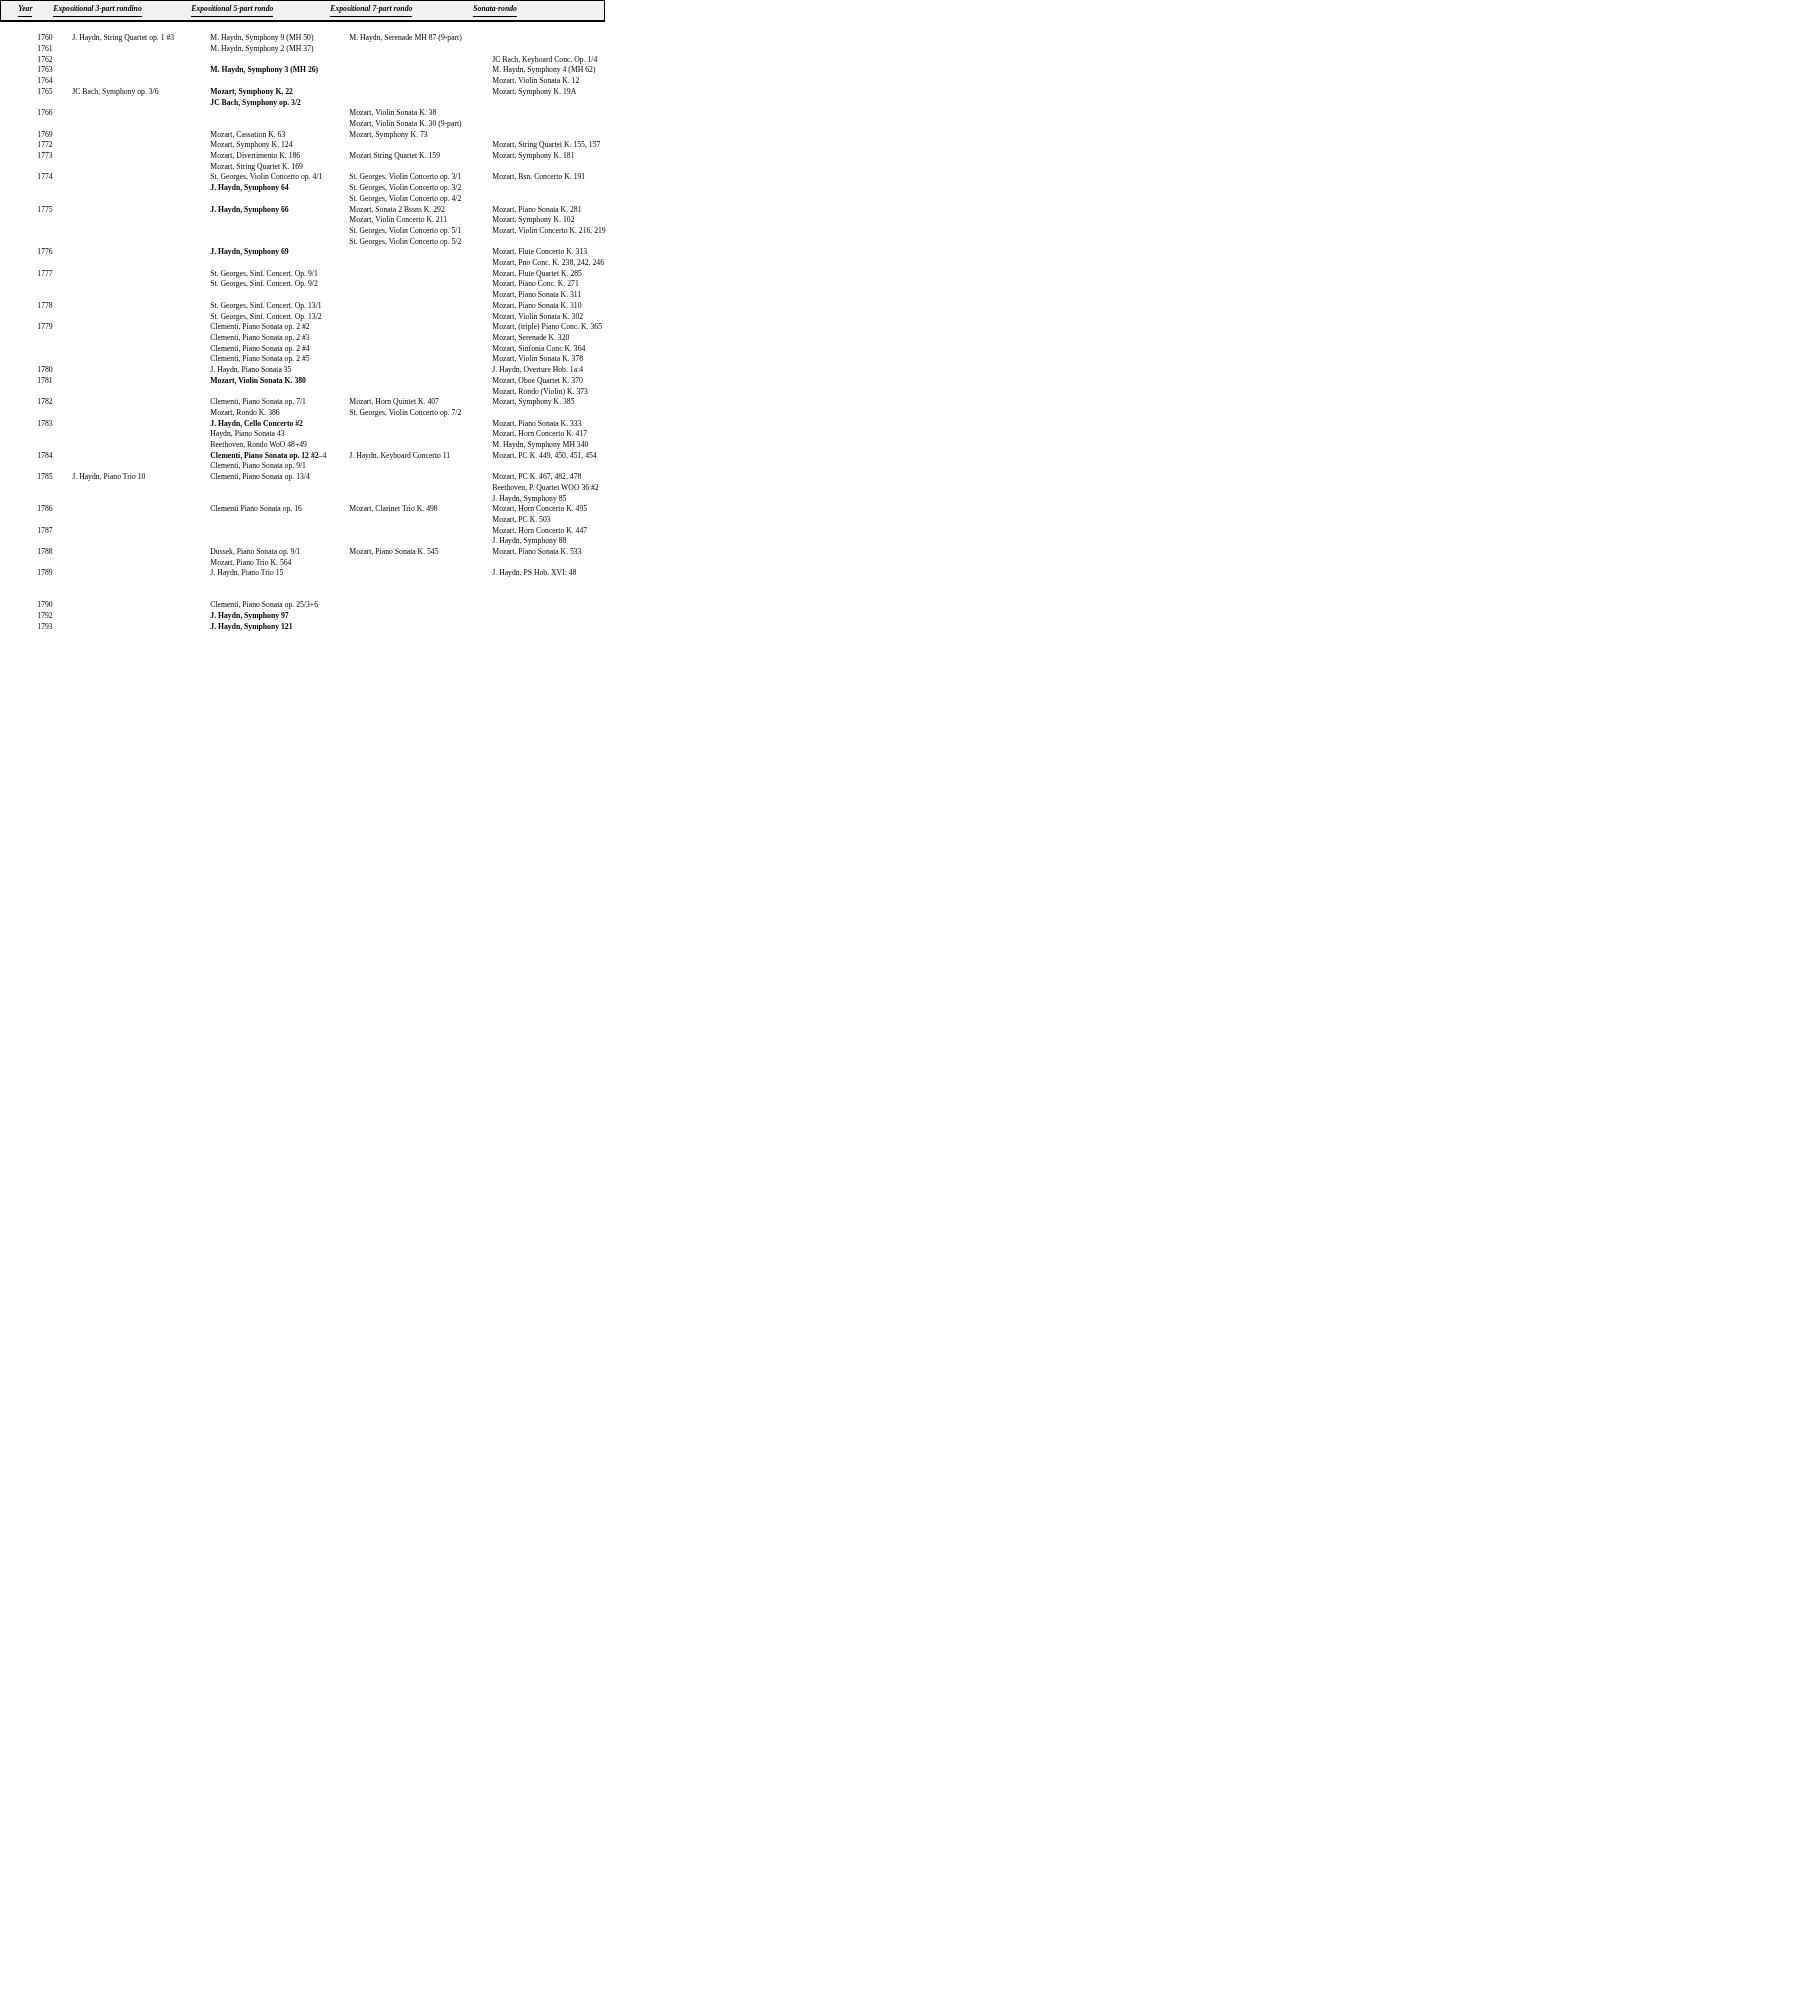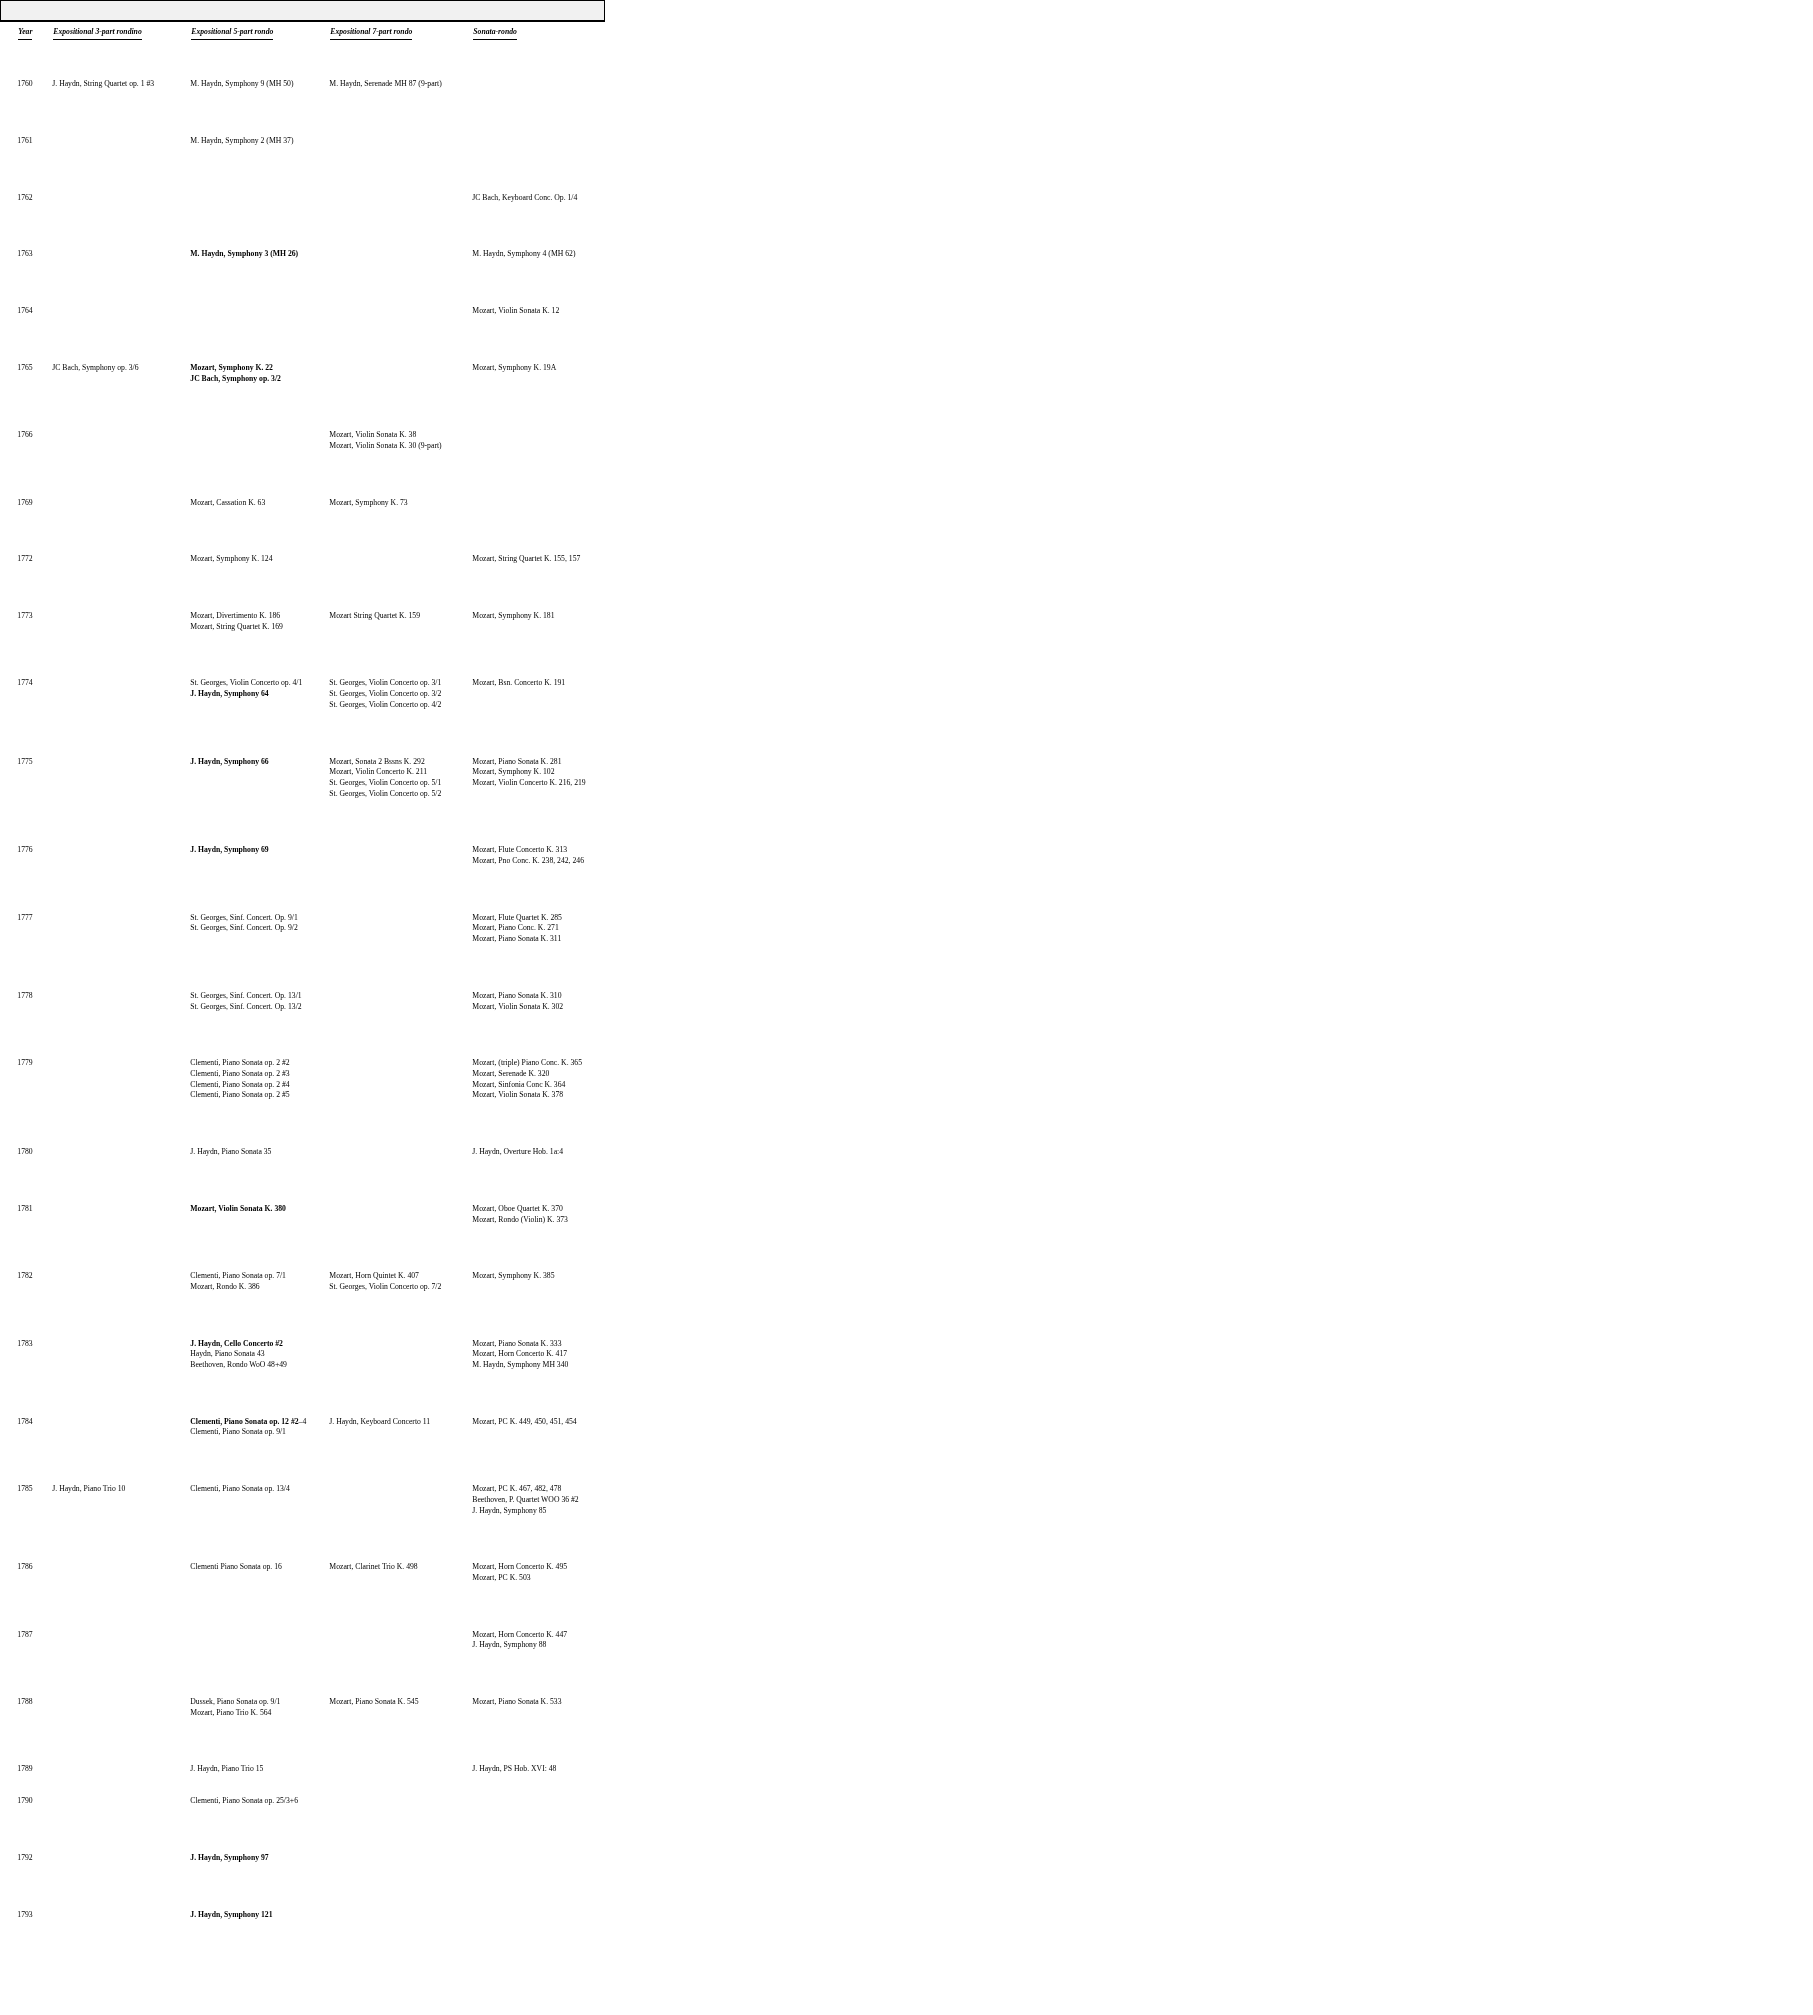--- a/index.html
+++ b/index.html
@@ -21,32 +21,31 @@
     border-bottom-width: 2px;
     display: flex;
     align-items: center;
   }
   .grid {
     display: grid;
     grid-template-columns: 35px 138px 139px 143px 1fr;
     padding-left: 17.3px;
     width: 100%;
     box-sizing: border-box;
-    margin-top: 46px;
   }
   .hcell { white-space: nowrap; }
   .hlabel {
     display: inline-block;
     font-weight: bold;
     font-style: italic;
     border-bottom: 1.2px solid #000000;
     padding-bottom: 0.4px;
     white-space: nowrap;
   }
-  .body { padding-top: 11.3px; padding-bottom: 9.7px; }
+  .body { padding-top: 11.3px; padding-bottom: 9.7px; padding-left: 20px; }
   .row { }
   .row.gap { margin-top: 21px; }
   .cell { white-space: nowrap; overflow: visible; }
   .line { }
   .line.bold { font-weight: bold; }
   .reg { font-weight: normal; }
 </style>
 </head>
 <body>
 

